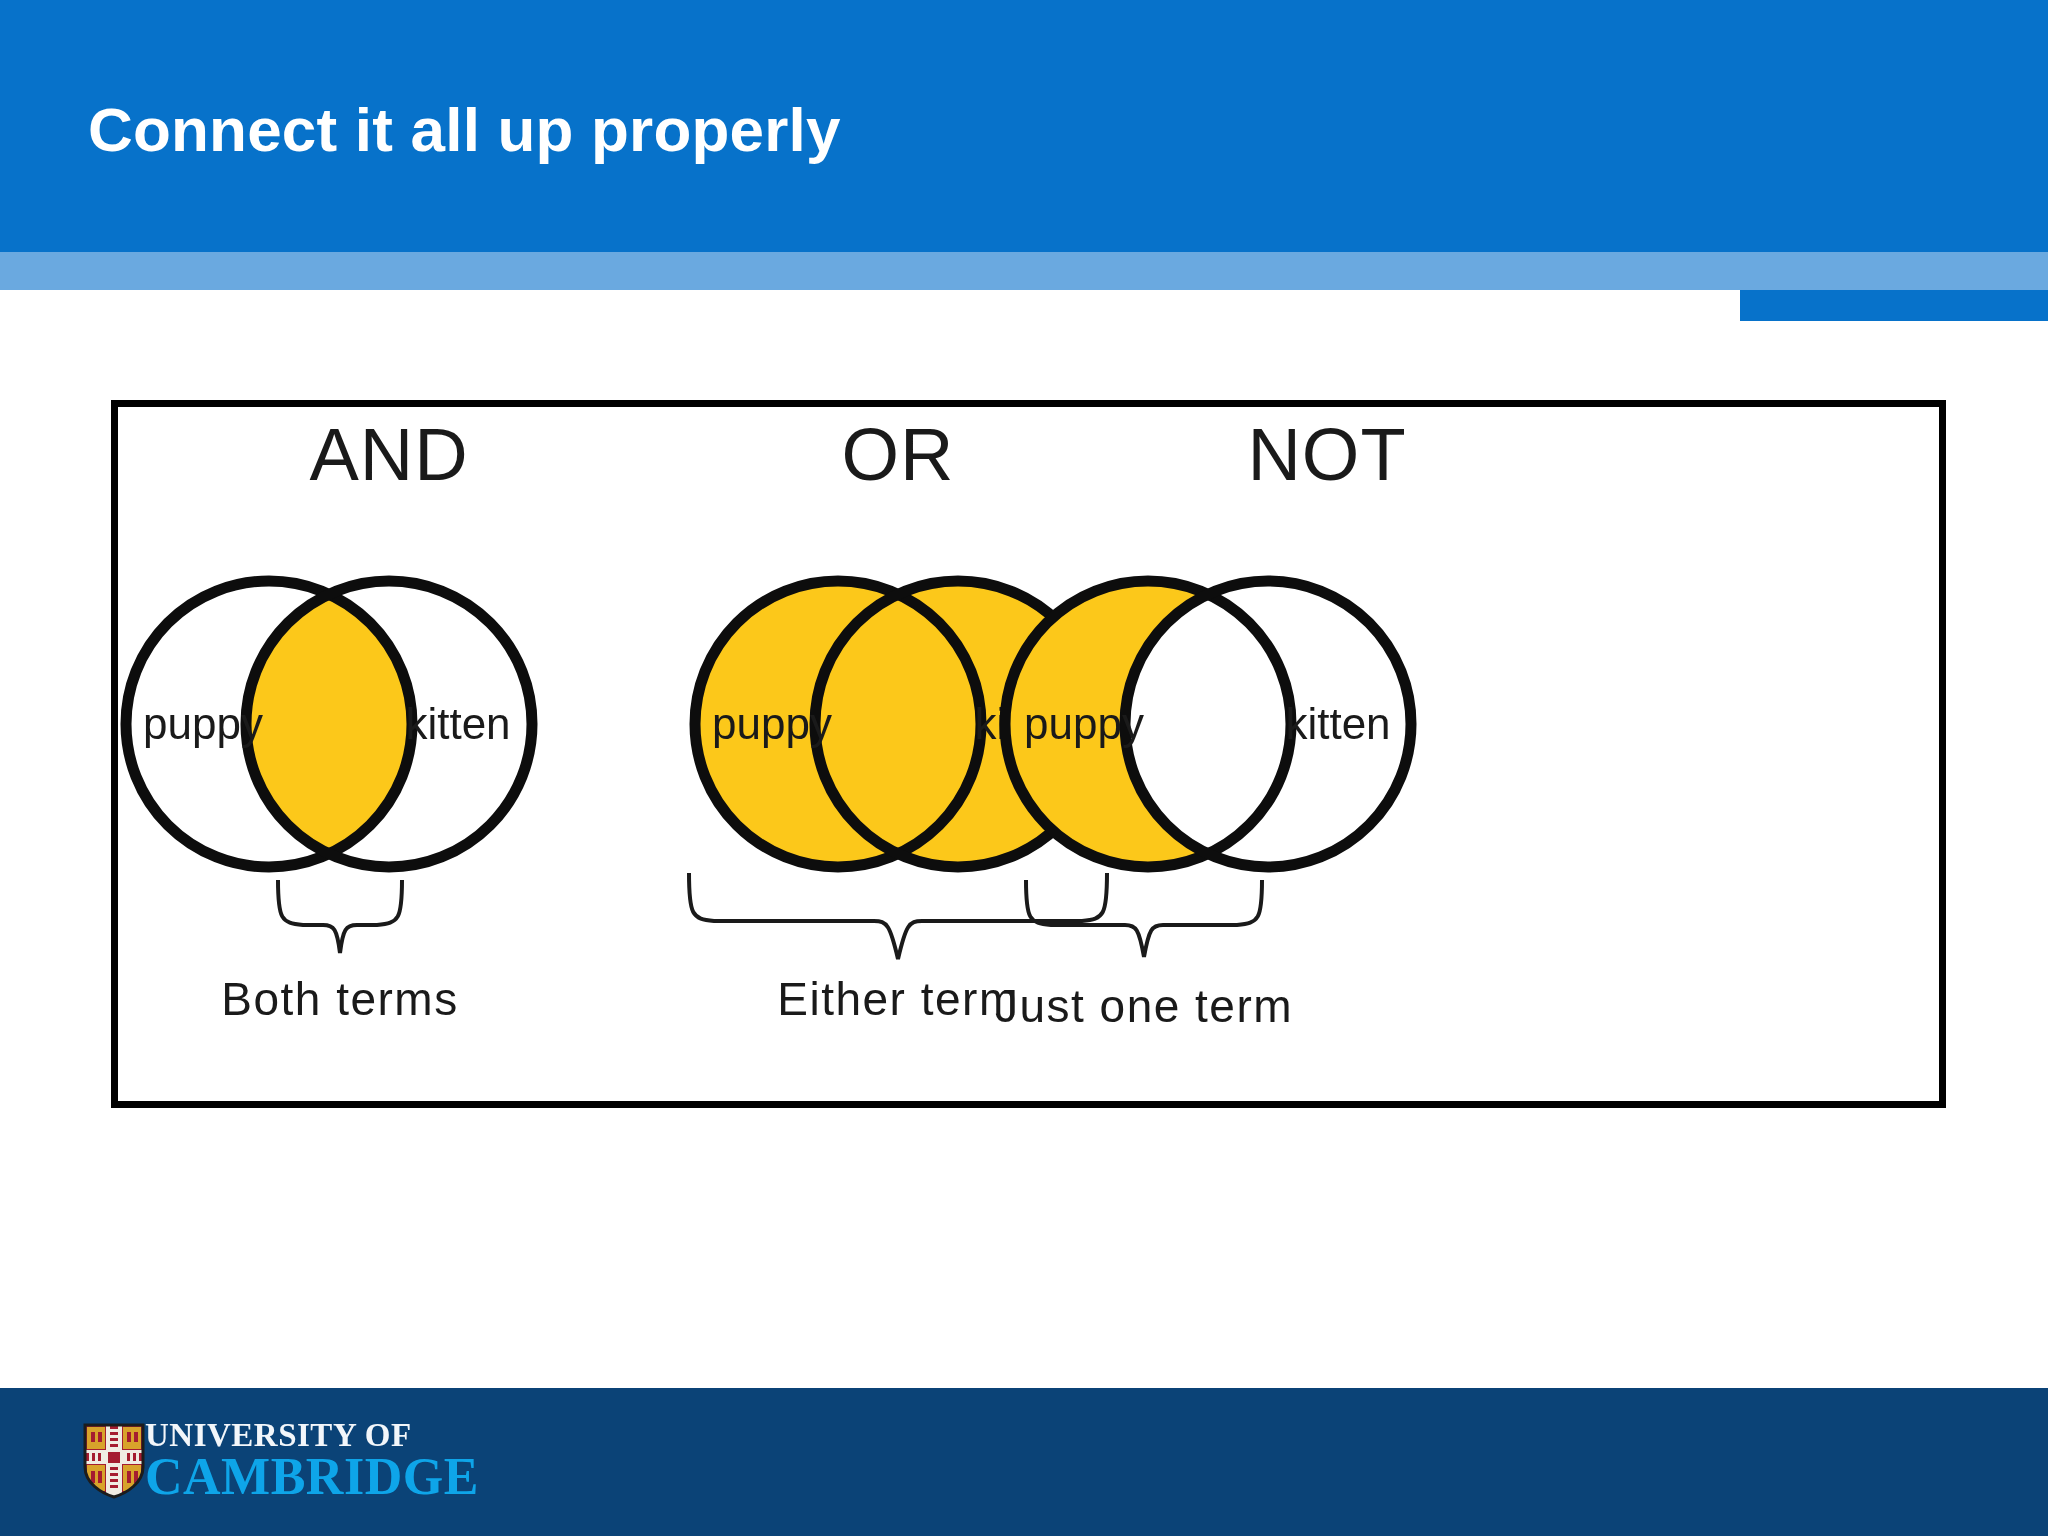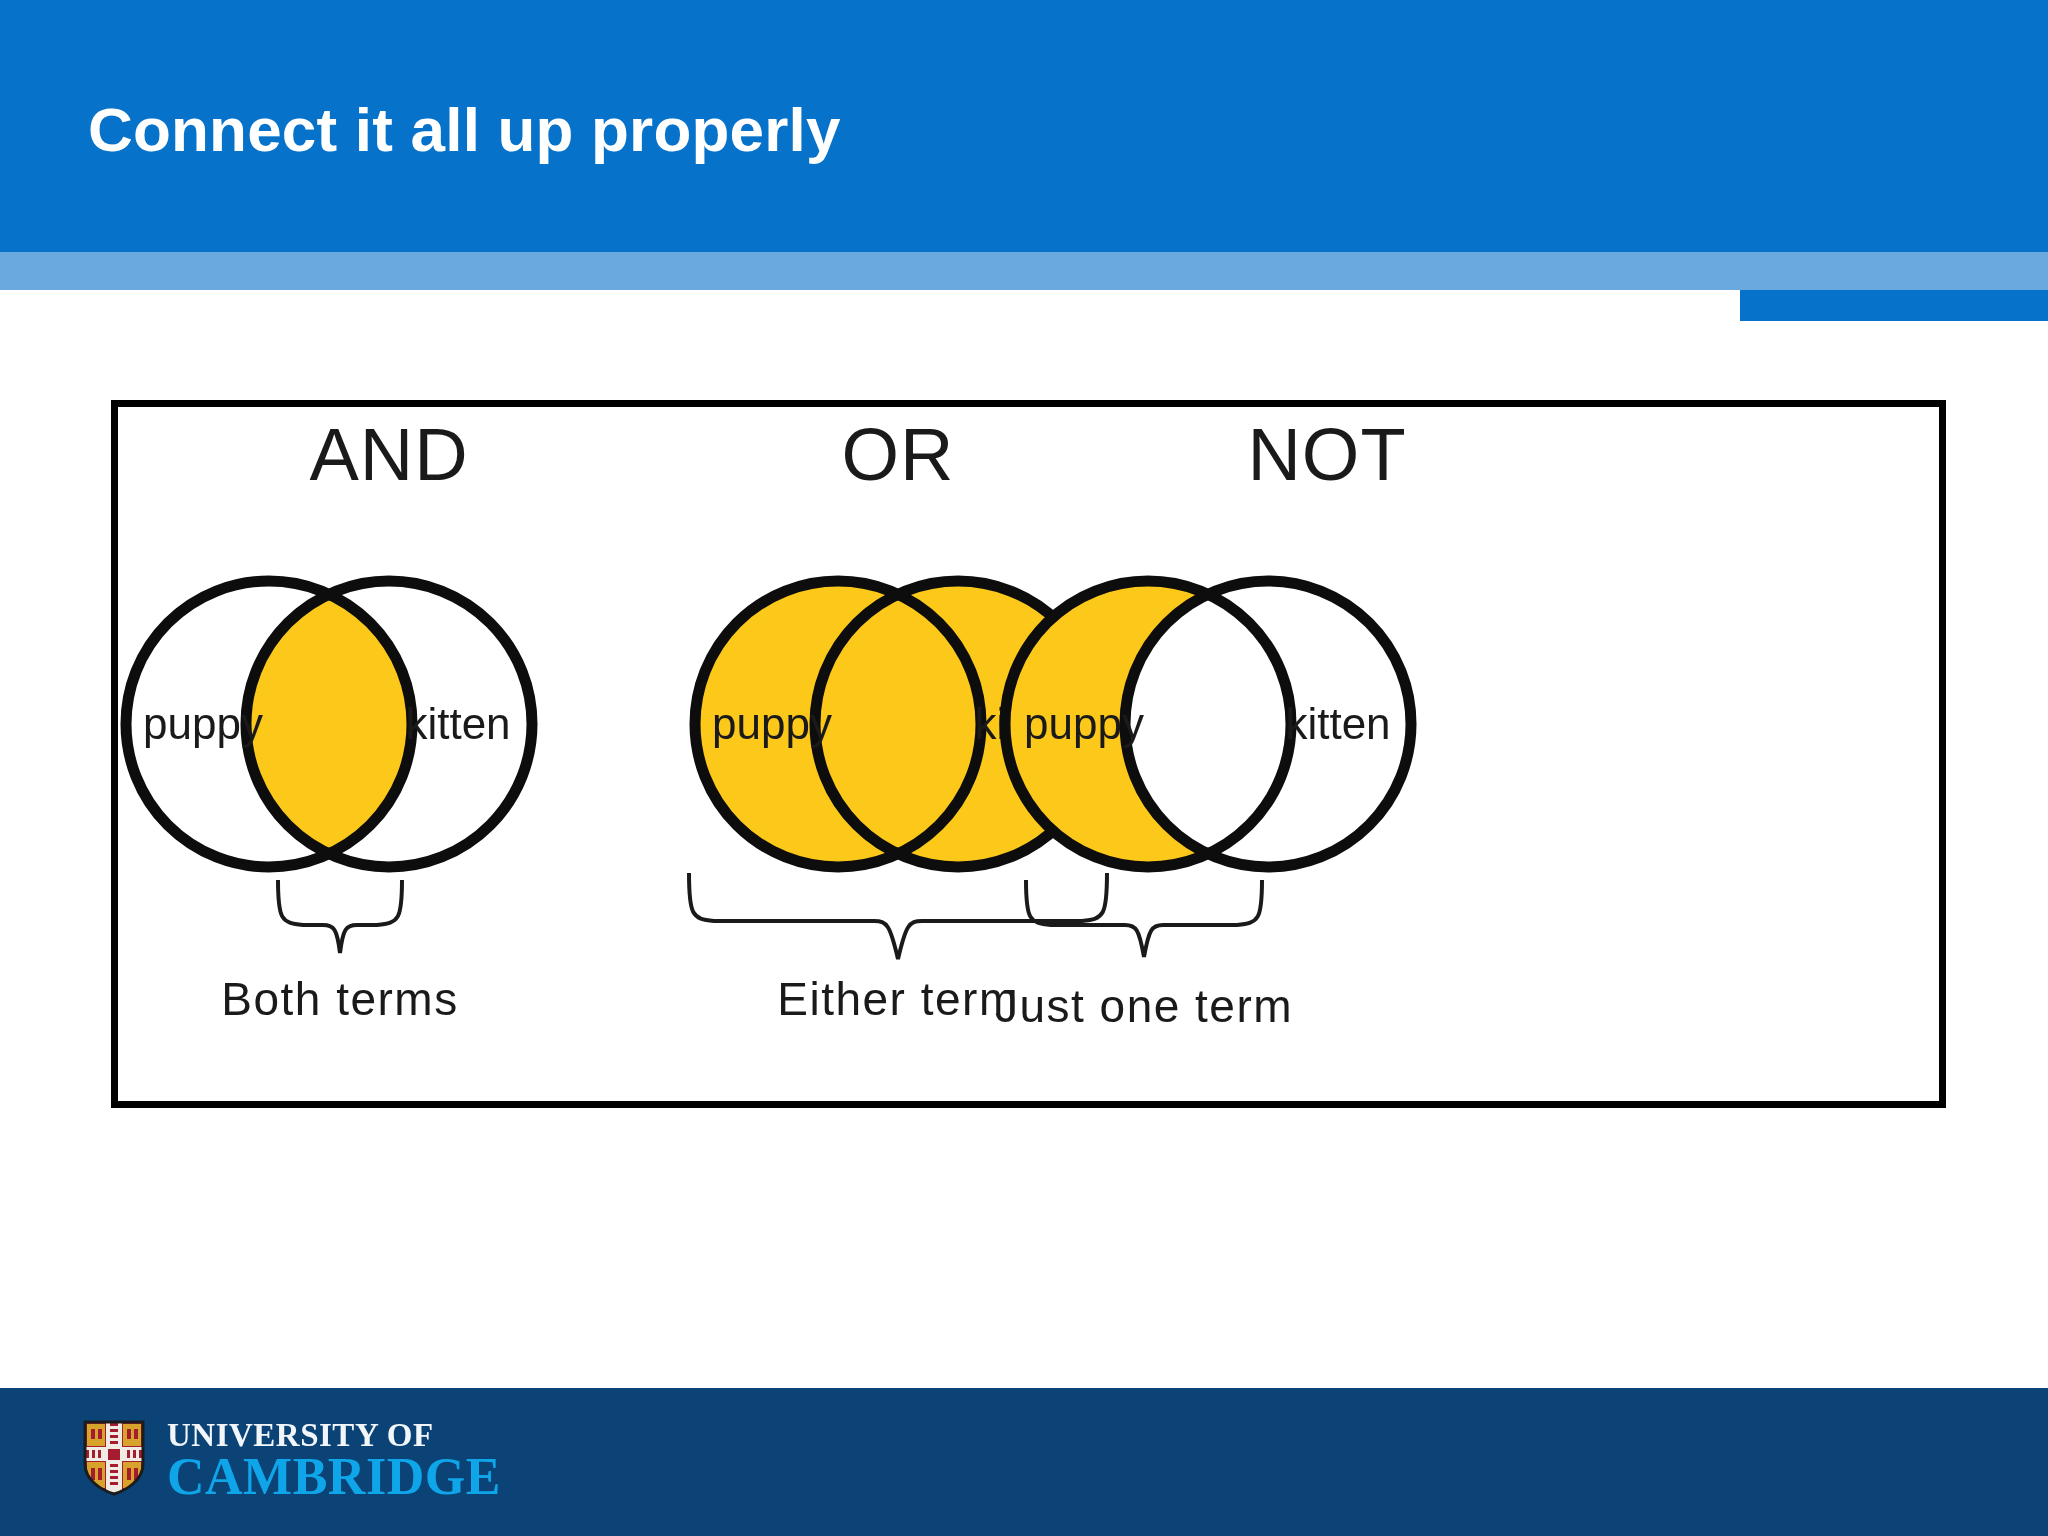--- a/index.html
+++ b/index.html
@@ -104,22 +104,21 @@
     left: 0; top: 1388px;
     width: 2048px;
     height: 148px;
     background: #0b4377;
   }
   #cambridge-logo {
     position: absolute;
     left: 83px;
     top: 32px;
     display: flex;
-    align-items: flex-start;
-    gap: 22px;
+    align-items: center;
   }
   #cambridge-shield {
     width: 62px;
     height: 76px;
     display: block;
   }
   #cambridge-wordmark {
     display: flex;
     flex-direction: column;
     line-height: 0.96;

